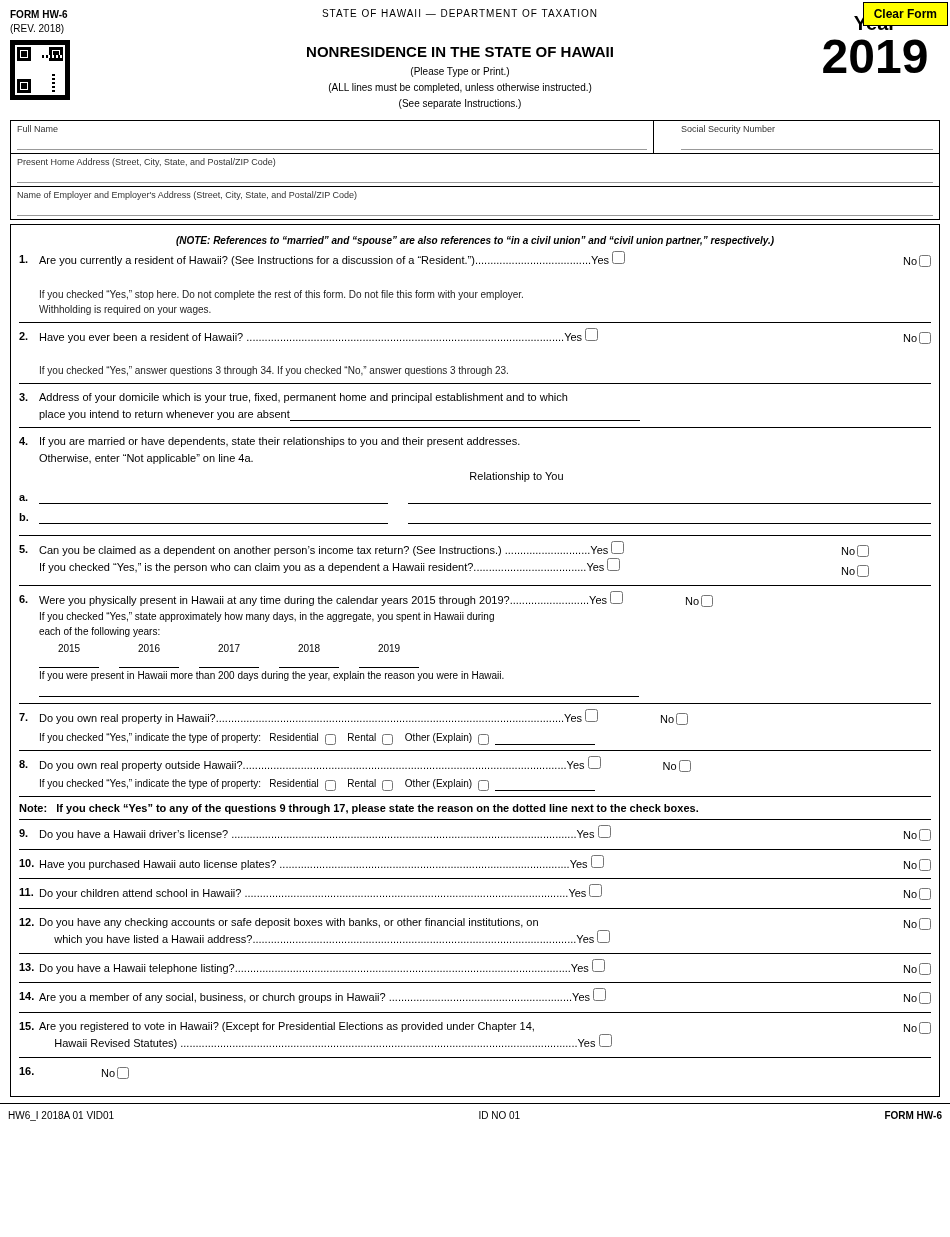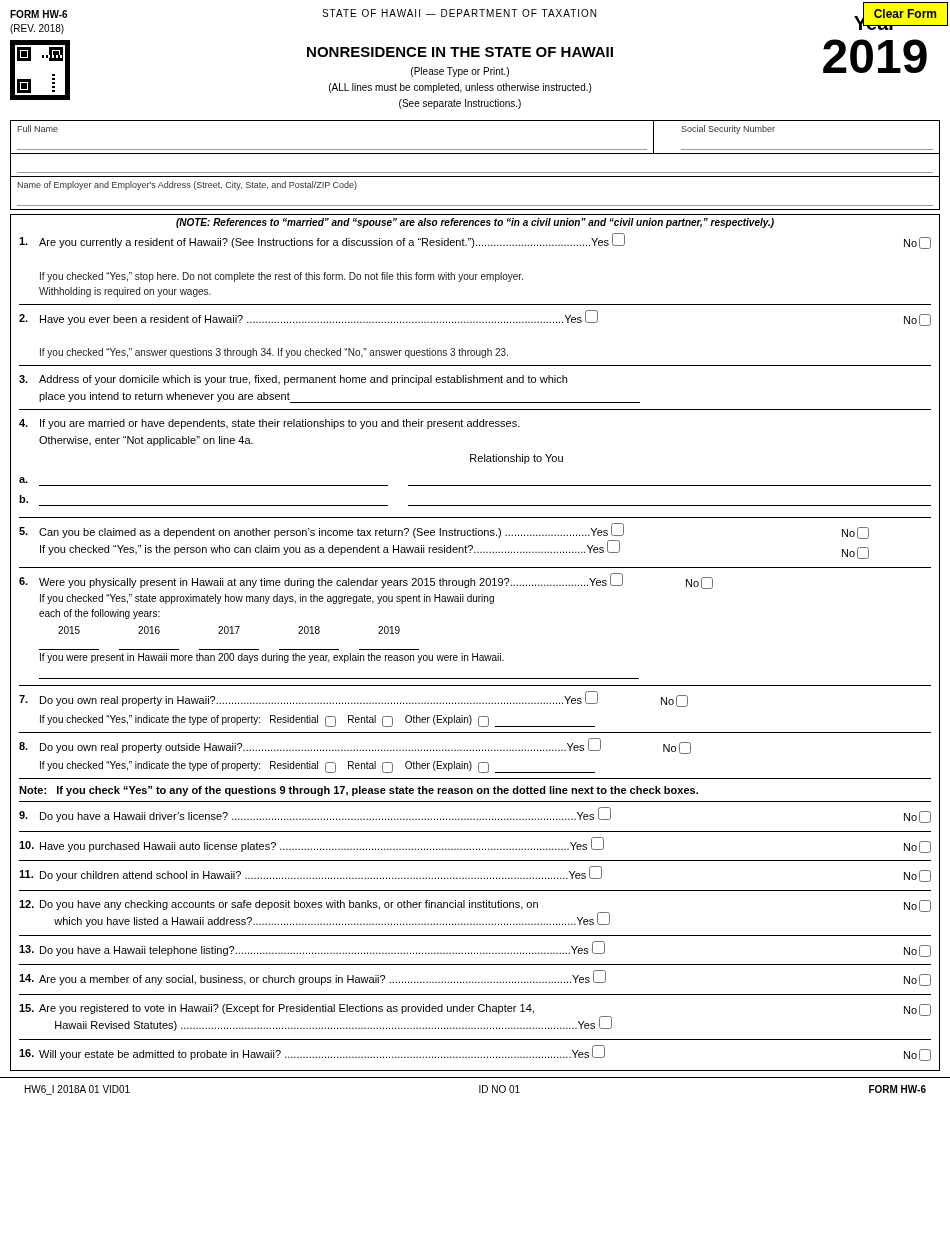--- a/index.html
+++ b/index.html
@@ -116,21 +116,21 @@
       border-right: 1px solid #000;
     }
     .ssn-cell {
       flex: 1.2;
     }
 
     
     .questions-section {
       margin-top: 4px;
       border: 1px solid #000;
-      padding: 2px 8px;
+      padding: 10px 8px;
     }
 
     .note-line {
       font-size: 10px;
       font-style: italic;
       font-weight: bold;
       text-align: center;
       margin-bottom: 4px;
     }
 
@@ -274,21 +274,21 @@
 
     .divider {
       border-top: 1px solid #000;
       margin: 4px 0;
     }
 
     
     .form-footer {
       display: flex;
       justify-content: space-between;
-      padding: 6px 24px;
+      padding: 6px 8px;
       font-size: 10px;
       border-top: 1px solid #000;
       margin-top: 6px;
     }
   </style>
 </head>
 <body>
 
 <button class="clear-form-btn">Clear Form</button>
 
@@ -338,20 +338,21 @@
       <input class="field-input-line" type="text" style="">
     </div>
     <div class="field-cell ssn-cell">
       <div class="field-label">Social Security Number</div>
       <input class="field-input-line" type="text" style="">
     </div>
   </div>
 
   <div class="field-row">
     <div class="field-cell">
+      <div class="field-label">Present Home Address (Street, City, State, and Postal/ZIP Code)</div>
       <input class="field-input-line" type="text" style="">
     </div>
   </div>
 
   <div class="field-row">
     <div class="field-cell">
       <div class="field-label">Name of Employer and Employer's Address (Street, City, State, and Postal/ZIP Code)</div>
       <input class="field-input-line" type="text" style="">
     </div>
   </div>
@@ -609,23 +610,20 @@
       </div>
       <div class="yes-no-group">
         <span class="yn-item">No <input type="checkbox" style=""></span>
       </div>
     </div>
 
     <div class="divider"></div>
 
     <div class="question-row">
       <span class="q-num"><strong>16.</strong></span>
-      <div class="q-text">
-        Will your estate be admitted to probate in Hawaii? ..............................................................................................Yes <input type="checkbox" style="">
-      </div>
       <div class="yes-no-group">
         <span class="yn-item">No <input type="checkbox" style=""></span>
       </div>
     </div>
 
   </div>
 </div>
 
 <div class="form-footer">
   <span>HW6_I 2018A 01 VID01</span>

